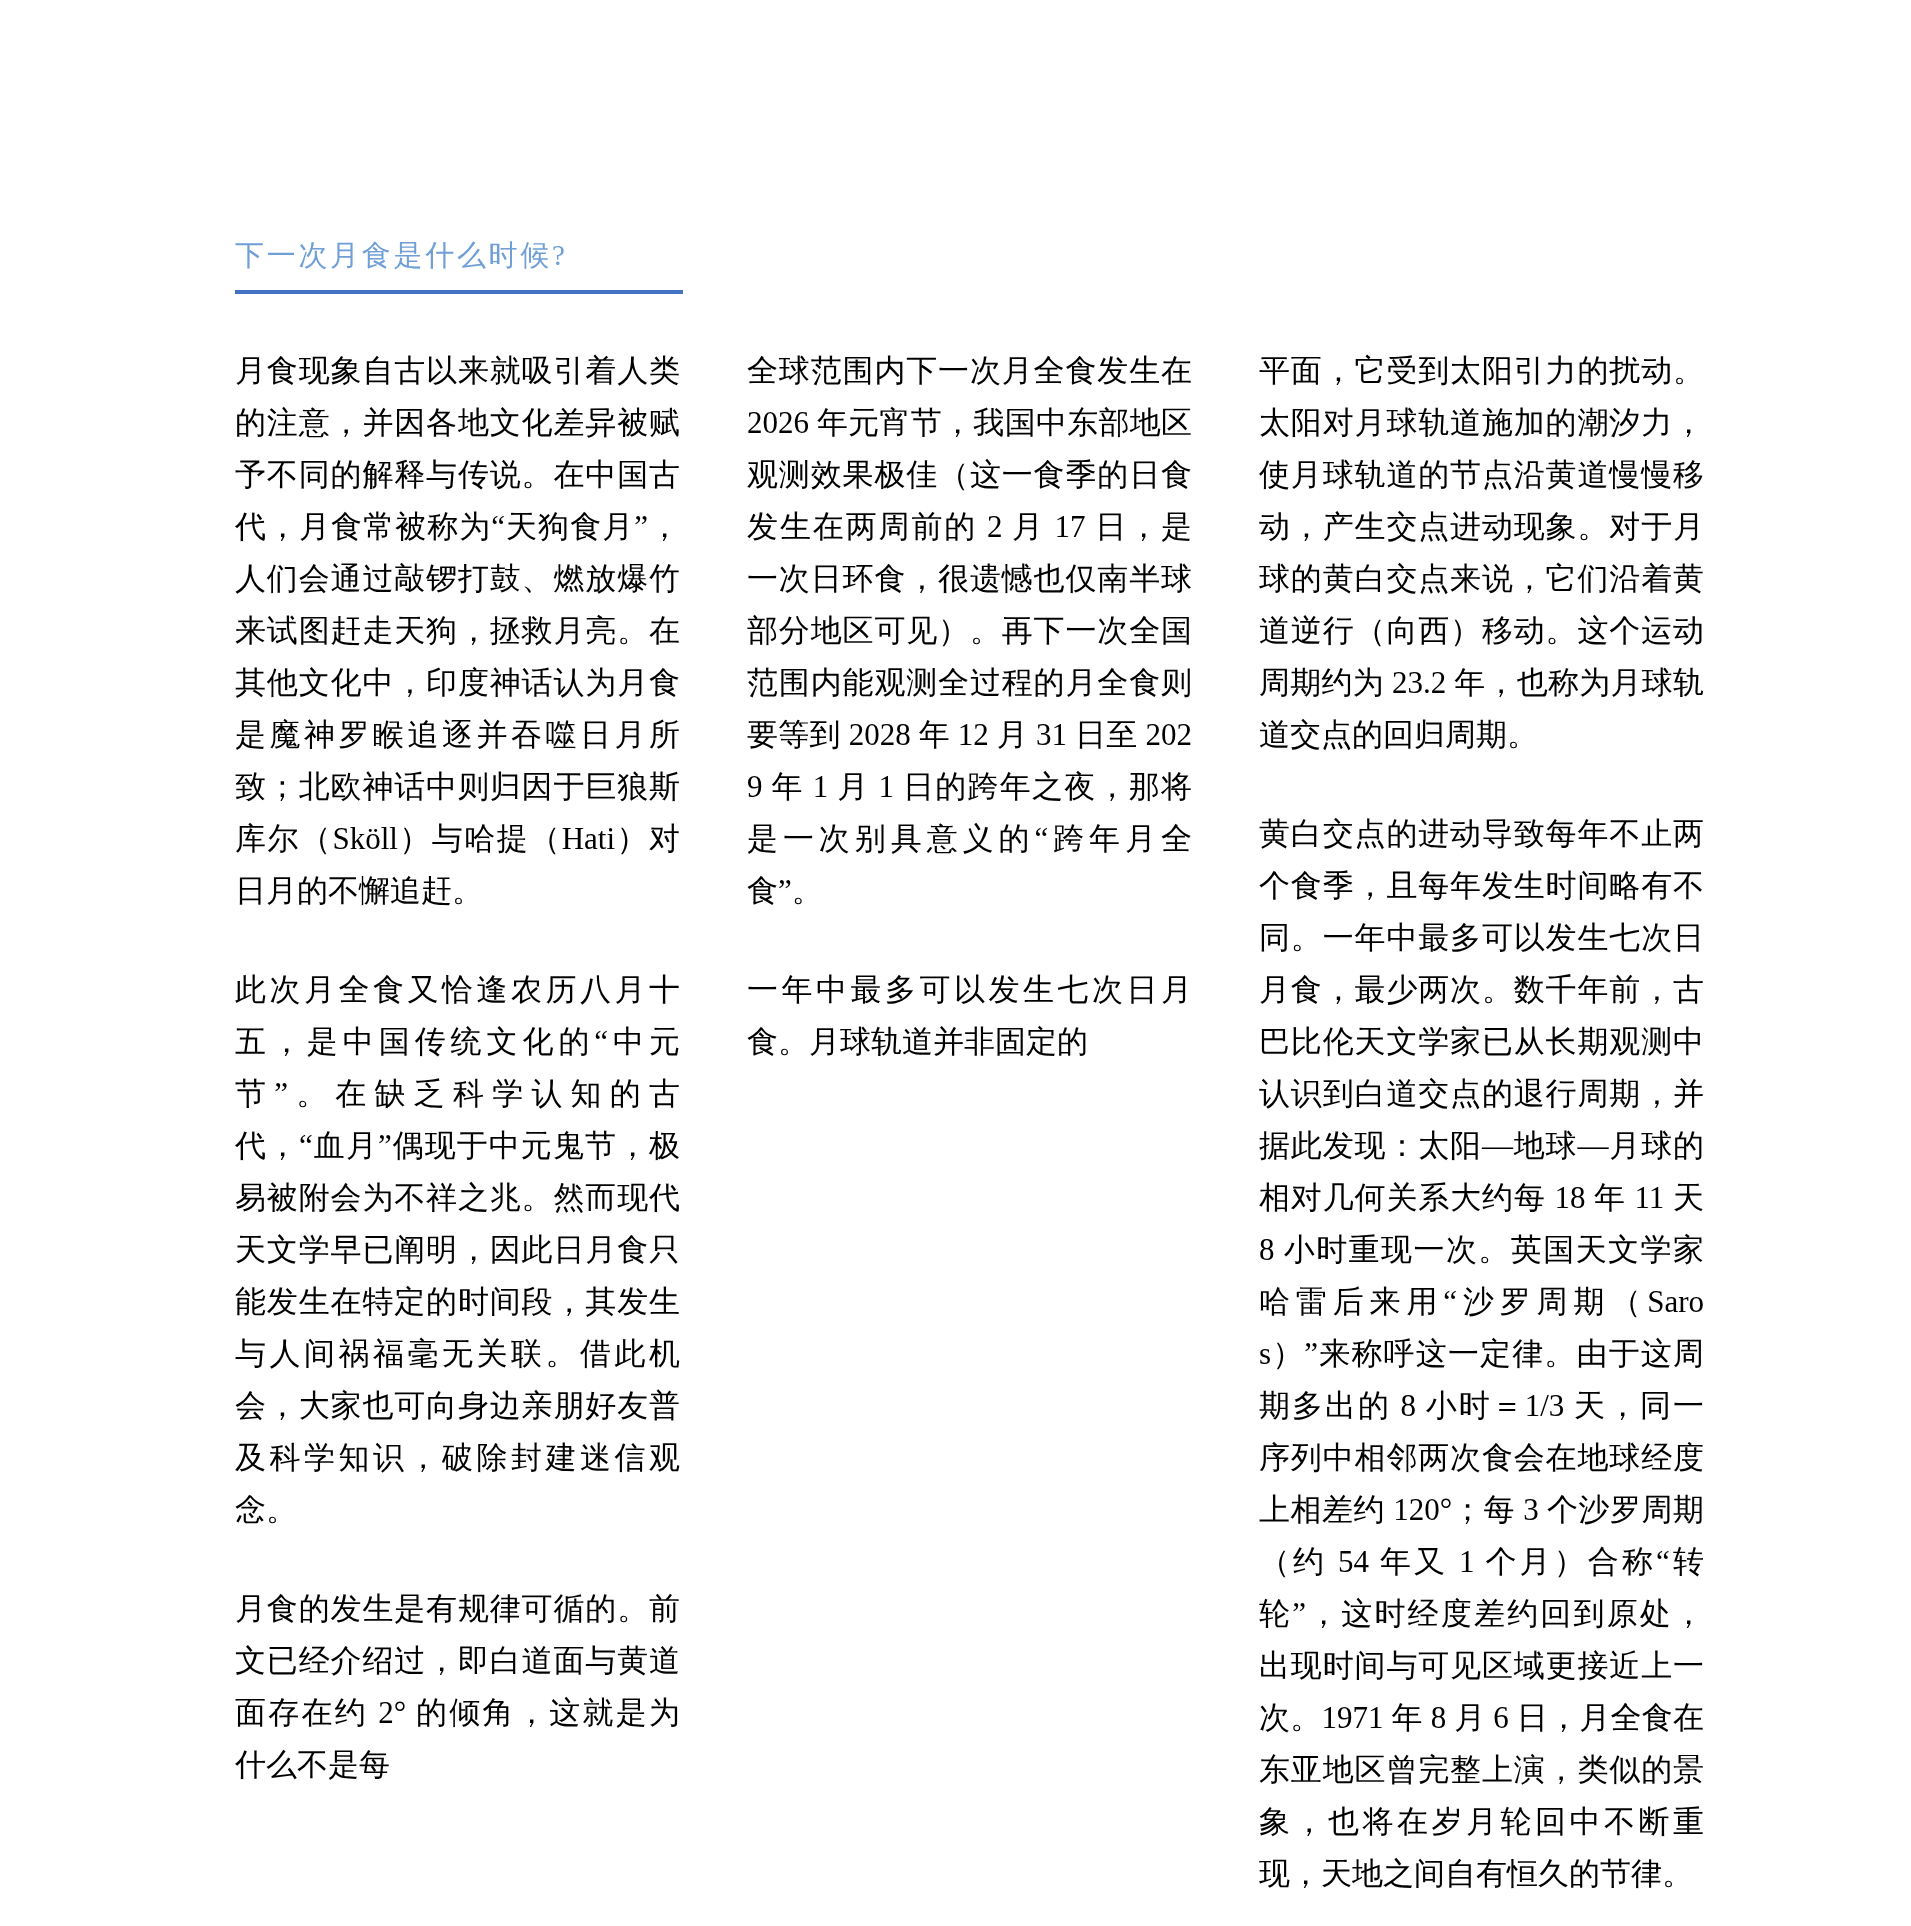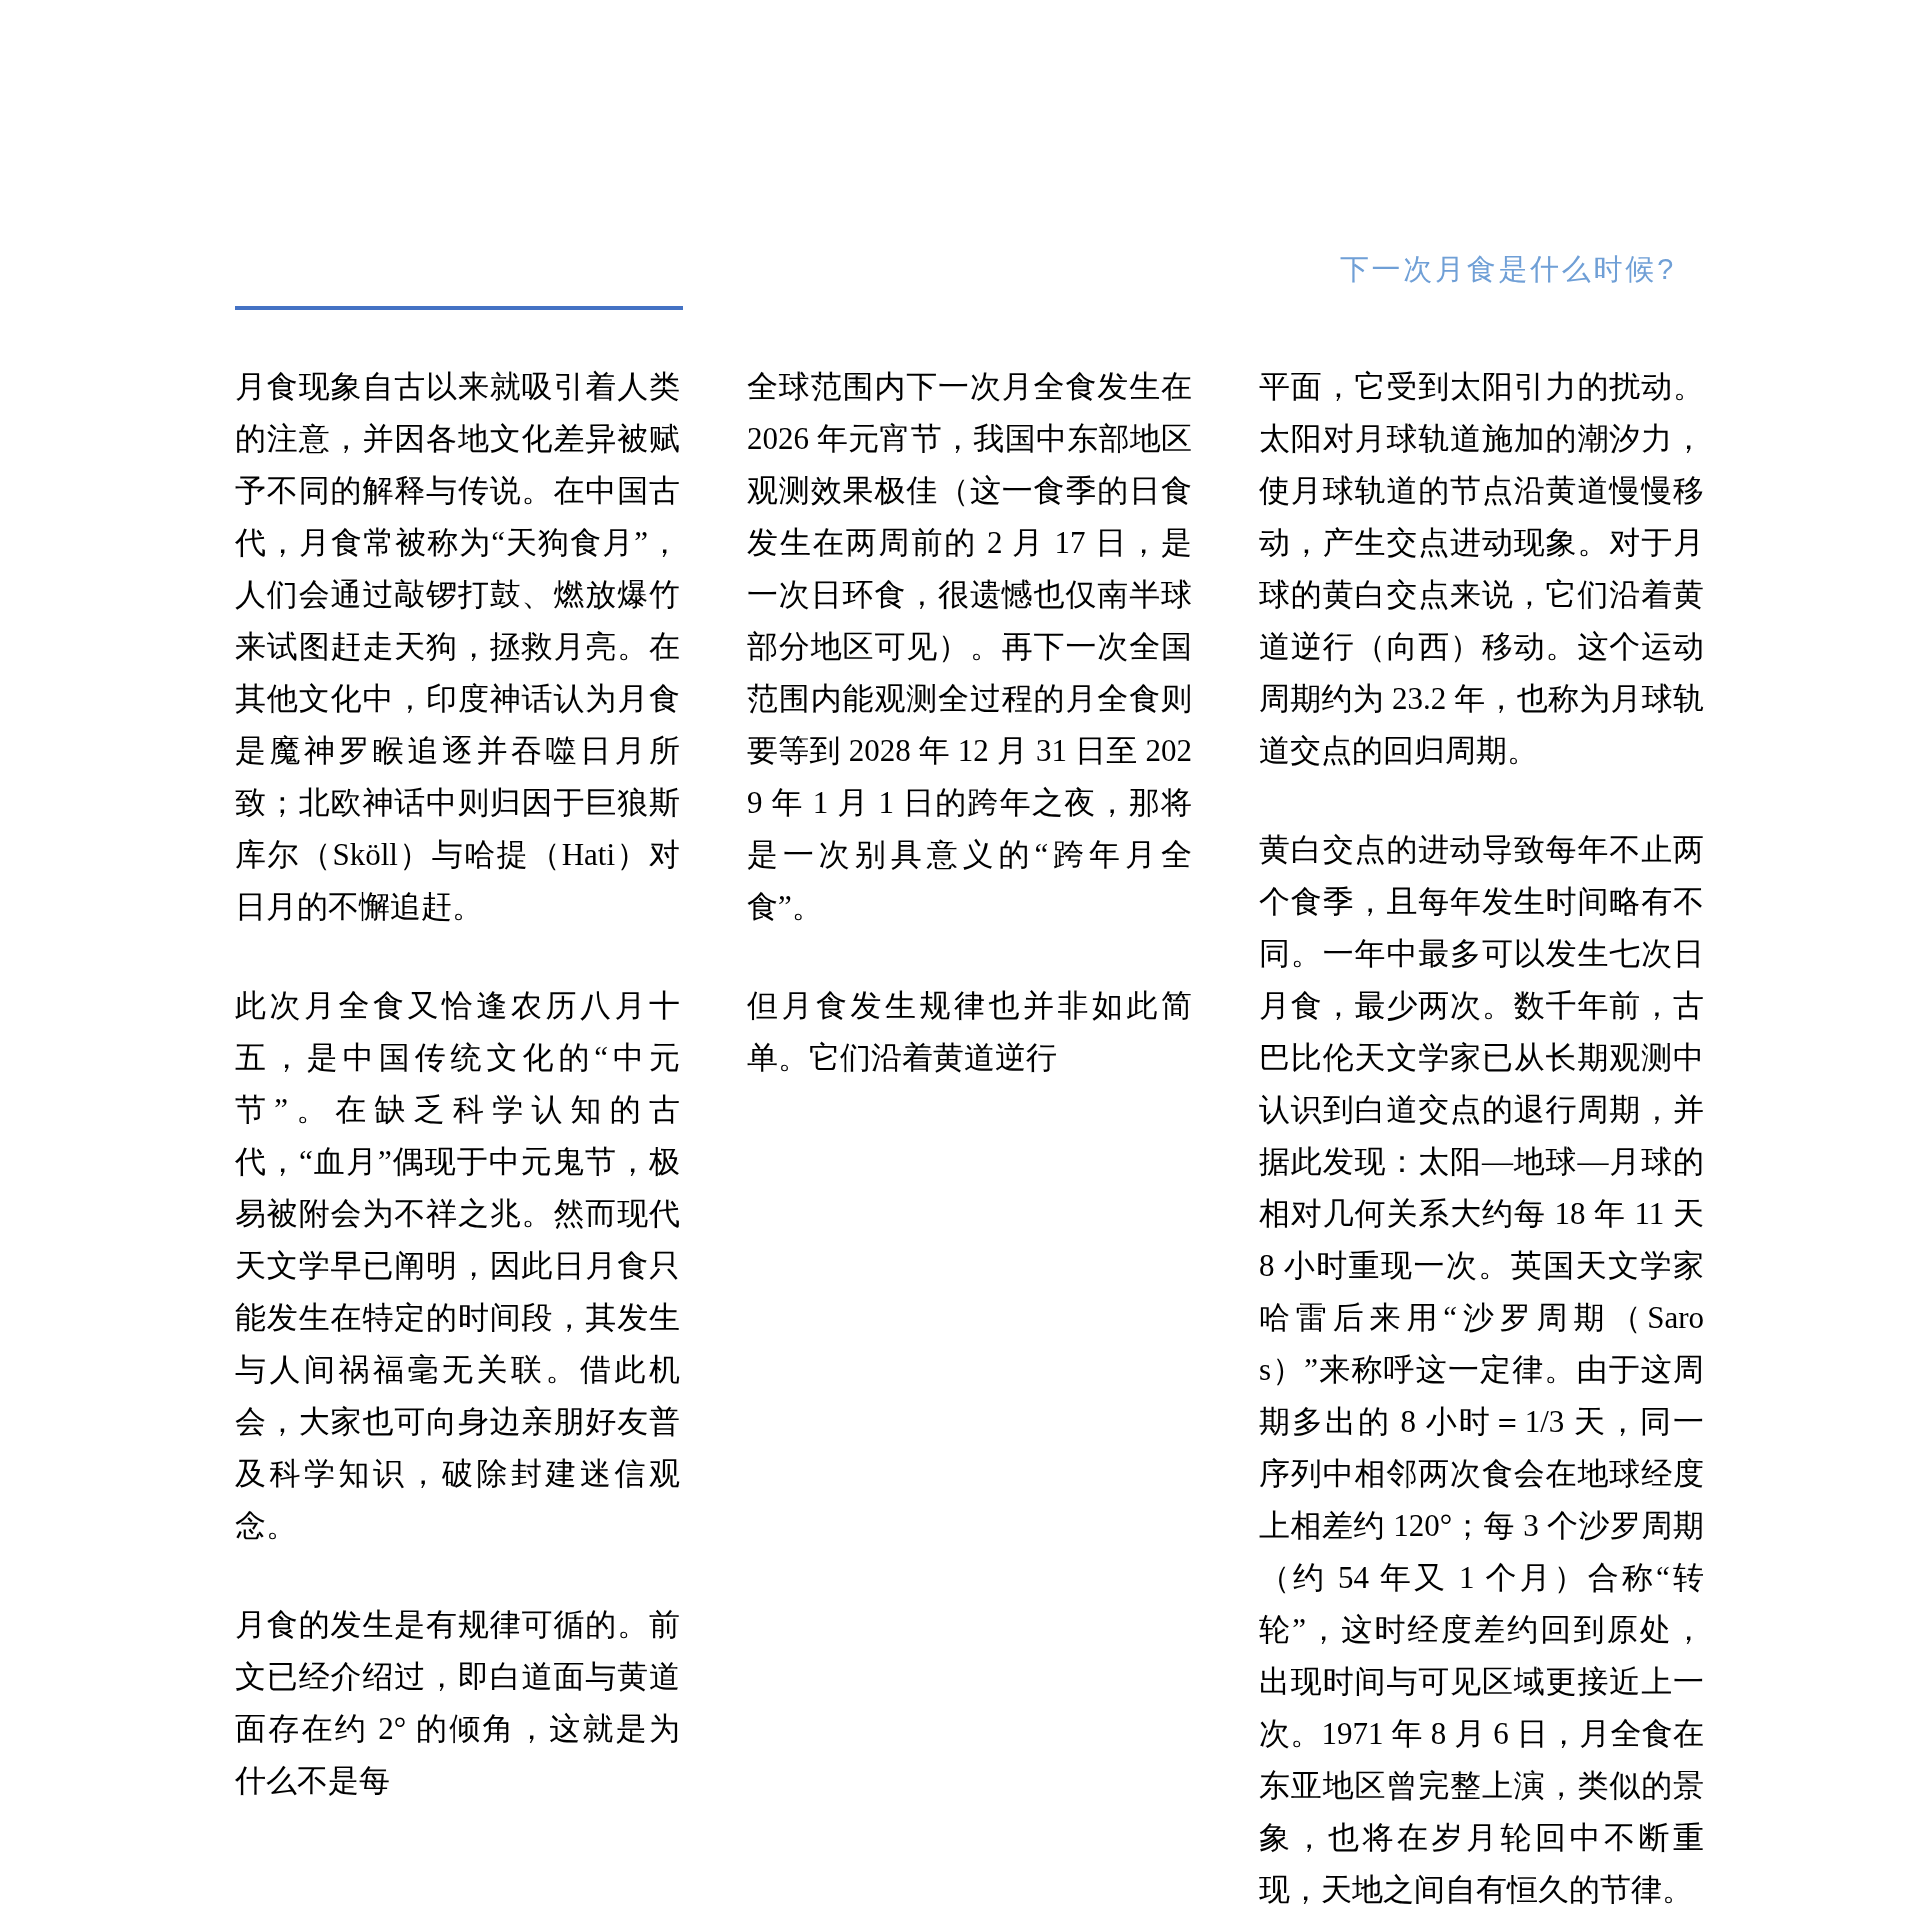--- a/index.html
+++ b/index.html
@@ -21,24 +21,23 @@
     height: 2703px;
     background: #ffffff;
     box-sizing: border-box;
     padding: 240px 218px 0 235px;
   }
   .article-title {
     font-size: 29px;
     letter-spacing: 2.7px;
     font-weight: normal;
     color: #6f9fd6;
-    margin: 16px;
+    margin: 0;
     line-height: 1.1;
-    font-family: Liberation Mono, monospace;
-    text-align: right;
+    font-family: Liberation Serif, serif;
   }
   .title-rule {
     width: 448px;
     height: 3.9px;
     background: #4472c4;
     margin-top: 18.5px;
   }
   .columns {
     margin-top: 51px;
     display: grid;
@@ -70,21 +69,21 @@
   <div class="columns">
 
     <div class="col">
       <p>月食现象自古以来就吸引着人类的注意，并因各地文化差异被赋予不同的解释与传说。在中国古代，月食常被称为“天狗食月”，人们会通过敲锣打鼓、燃放爆竹来试图赶走天狗，拯救月亮。在其他文化中，印度神话认为月食是魔神罗睺追逐并吞噬日月所致；北欧神话中则归因于巨狼斯库尔（Sköll）与哈提（Hati）对日月的不懈追赶。</p>
       <p>此次月全食又恰逢农历八月十五，是中国传统文化的“中元节”。在缺乏科学认知的古代，“血月”偶现于中元鬼节，极易被附会为不祥之兆。然而现代天文学早已阐明，因此日月食只能发生在特定的时间段，其发生与人间祸福毫无关联。借此机会，大家也可向身边亲朋好友普及科学知识，破除封建迷信观念。</p>
       <p>月食的发生是有规律可循的。前文已经介绍过，即白道面与黄道面存在约 2° 的倾角，这就是为什么不是每</p>
     </div>
 
     <div class="col">
       <p>全球范围内下一次月全食发生在 2026 年元宵节，我国中东部地区观测效果极佳（这一食季的日食发生在两周前的 2 月 17 日，是一次日环食，很遗憾也仅南半球部分地区可见）。再下一次全国范围内能观测全过程的月全食则要等到 2028 年 12 月 31 日至 2029 年 1 月 1 日的跨年之夜，那将是一次别具意义的“跨年月全食”。</p>
-      <p>但月食发生规律也并非如此简单。它们沿着黄道逆行</p>
+      <p>一年中最多可以发生七次日月食。月球轨道并非固定的</p>
     </div>
 
     <div class="col">
       <p>平面，它受到太阳引力的扰动。太阳对月球轨道施加的潮汐力，使月球轨道的节点沿黄道慢慢移动，产生交点进动现象。对于月球的黄白交点来说，它们沿着黄道逆行（向西）移动。这个运动周期约为 23.2 年，也称为月球轨道交点的回归周期。</p>
       <p>黄白交点的进动导致每年不止两个食季，且每年发生时间略有不同。一年中最多可以发生七次日月食，最少两次。数千年前，古巴比伦天文学家已从长期观测中认识到白道交点的退行周期，并据此发现：太阳—地球—月球的相对几何关系大约每 18 年 11 天 8 小时重现一次。英国天文学家哈雷后来用“沙罗周期（Saros）”来称呼这一定律。由于这周期多出的 8 小时＝1/3 天，同一序列中相邻两次食会在地球经度上相差约 120°；每 3 个沙罗周期（约 54 年又 1 个月）合称“转轮”，这时经度差约回到原处，出现时间与可见区域更接近上一次。1971 年 8 月 6 日，月全食在东亚地区曾完整上演，类似的景象，也将在岁月轮回中不断重现，天地之间自有恒久的节律。</p>
     </div>
 
   </div>
 
 </div>

